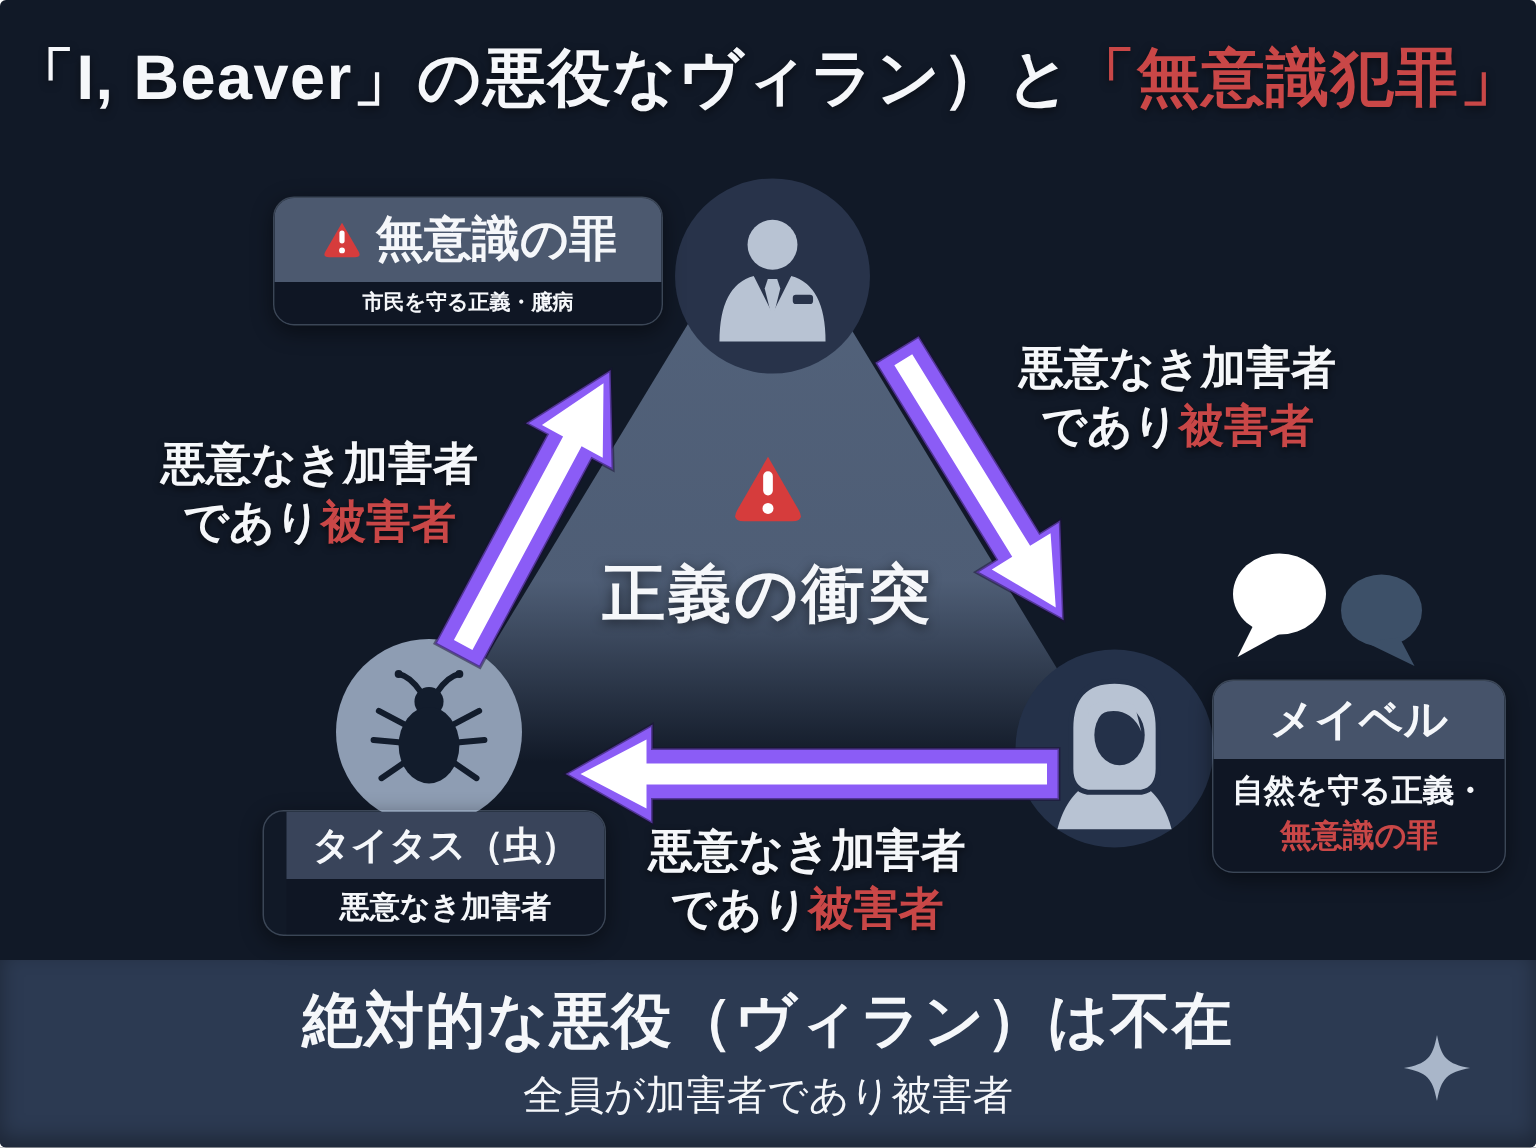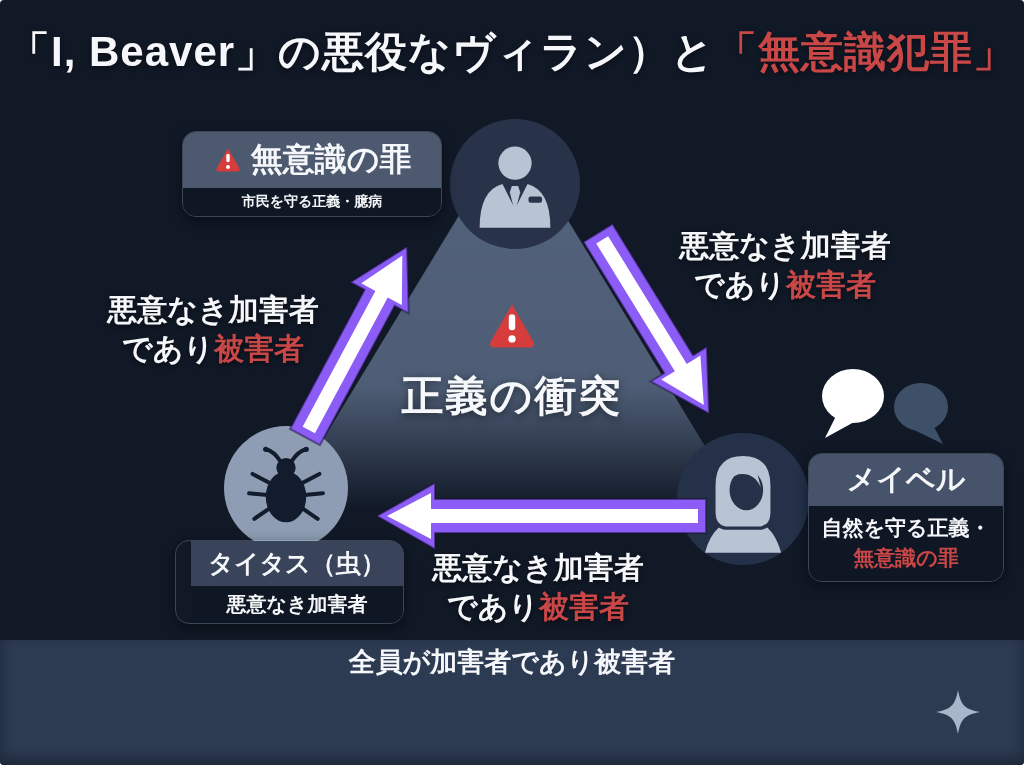--- a/index.html
+++ b/index.html
@@ -57,21 +57,21 @@
     text-align:center;font-size:42px;font-weight:800;letter-spacing:2px;
     text-shadow:0 2px 8px rgba(0,0,0,.55);
   }
 
   .footer{
     position:absolute;left:0;top:640px;width:1024px;height:125px;z-index:2;
     background:var(--banner-background,#2c3a52);text-align:center;
     box-shadow:0 -6px 14px rgba(0,0,0,.35) inset;
   }
   .footer .f1{margin-top:13px;font-size:40px;font-weight:800;letter-spacing:1px;}
-  .footer .f2{margin-top:4px;font-size:27px;font-weight:700;}
+  .footer .f2{margin-top:4px;font-size:27px;font-weight:400;}
   .sparkle{position:absolute;right:42px;top:48px;}
 </style>
 </head>
 <body>
 
 <div class="canvas">
 
   <svg class="layer bg-svg" viewBox="0 0 1024 765">
     <defs>
       <linearGradient id="triGrad" x1="0" y1="128" x2="0" y2="560" gradientUnits="userSpaceOnUse">
@@ -186,19 +186,20 @@
   </div>
 
   <svg class="center-warning" width="56" height="52" viewBox="-26 -24 52 48">
     <path d="M0,-20 L19,13 Q23,20 15,20 L-15,20 Q-23,20 -19,13 Z" fill="#d63c3c"></path>
     <rect x="-3" y="-11" width="6" height="15" rx="3" fill="#fff"></rect>
     <circle cx="0" cy="12" r="3.4" fill="#fff"></circle>
   </svg>
   <div class="conflict">正義の衝突</div>
 
   <div class="footer">
+    <div class="f1">絶対的な悪役（ヴィラン）は不在</div>
     <div class="f2">全員が加害者であり被害者</div>
     <svg class="sparkle" width="48" height="48" viewBox="-25 -25 50 50">
       <path d="M0,-23 C3,-7 7,-3 23,0 C7,3 3,7 0,23 C-3,7 -7,3 -23,0 C-7,-3 -3,-7 0,-23 Z" fill="#a9b6c9"></path>
     </svg>
   </div>
 
 </div>
 
 </body></html>

